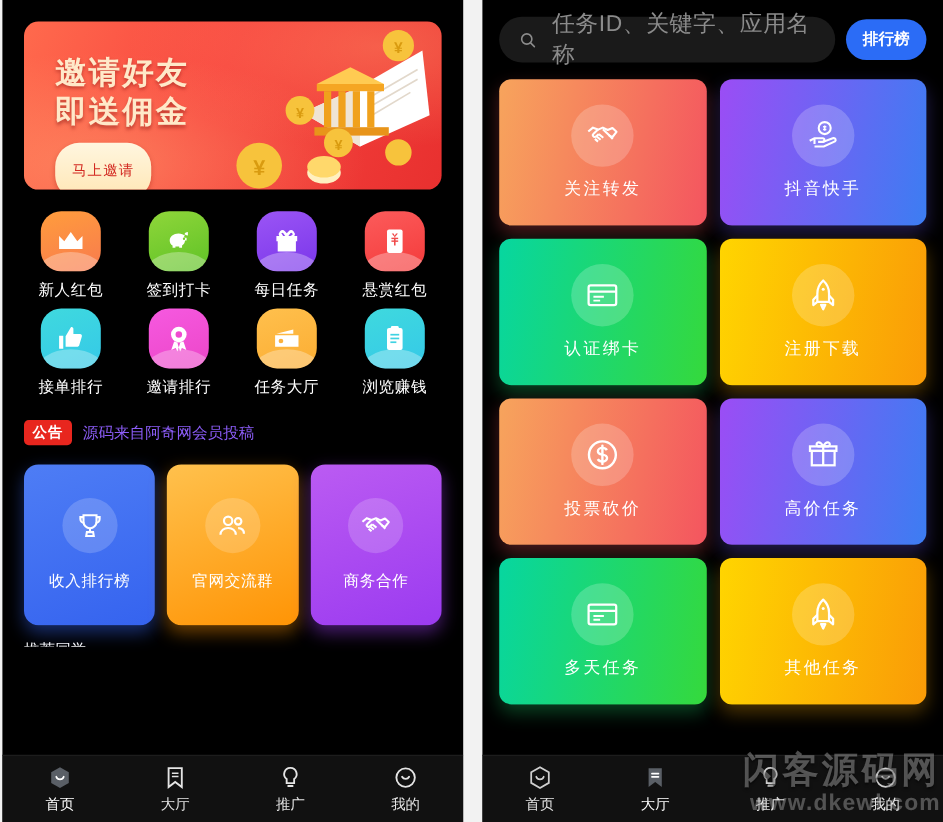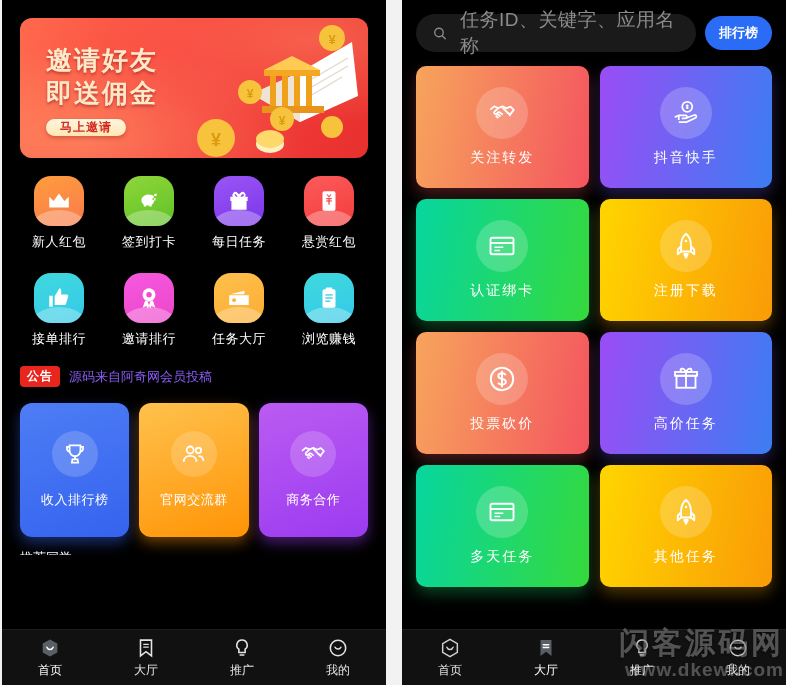--- a/index.html
+++ b/index.html
@@ -18,28 +18,28 @@
   
   .banner { margin:18px 18px 0 18px; height:140px; border-radius:12px;
             position:relative; overflow:hidden;
             background:linear-gradient(115deg,#ff6a4d 0%,#f8453f 45%,#e8302f 100%); }
   .banner::before { content:""; position:absolute; inset:0;
         background:radial-gradient(ellipse at 18% 85%, rgba(255,160,110,.55) 0%, rgba(255,120,80,0) 55%),
                    radial-gradient(ellipse at 85% 15%, rgba(255,140,100,.45) 0%, rgba(255,120,80,0) 50%); }
   .banner-txt { position:absolute; left:26px; top:26px; z-index:3; }
   .banner-line { font-size:26px; font-weight:bold; letter-spacing:2px; line-height:1.25;
                  color:#ffe9c9; text-shadow:0 2px 3px rgba(120,10,10,.45);text-align:center; }
-  .banner-btn { margin-top:10px; display:inline-block; padding:0 14px; border-radius:20px;
+  .banner-btn { margin-top:10px; display:inline-block; padding:15px 14px; border-radius:20px;
                 background:linear-gradient(180deg,#fff6df,#ffe6b4);
-                color:#d32a22; font-size:12px; font-weight:bold; letter-spacing:1px;
+                color:#d32a22; font-size:12px; font-weight:normal; letter-spacing:1px;
                 box-shadow:0 2px 4px rgba(140,20,10,.35); }
   .banner-art { position:absolute; right:6px; top:4px; width:180px; height:136px; z-index:2; }
 
   
-  .icon-grid { display:grid; grid-template-columns:repeat(4,1fr); row-gap:22px;
+  .icon-grid { display:grid; grid-template-columns:repeat(4,1fr); row-gap:6px;
                padding:18px 12px 4px 12px; }
   .icon-cell { display:flex; flex-direction:column; align-items:center; gap:7px; }
   .squircle { width:50px; height:50px; border-radius:17px; display:flex;
               align-items:center; justify-content:center; position:relative; overflow:hidden; }
   .squircle::after { content:""; position:absolute; left:-10%; bottom:-28%; width:120%; height:60%;
                      border-radius:50% 50% 0 0 / 70% 70% 0 0; background:rgba(255,255,255,.3); }
   .squircle svg { position:relative; z-index:2; }
   .icon-label { font-size:13px; color:#fff; letter-spacing:.5px; }
 
   

